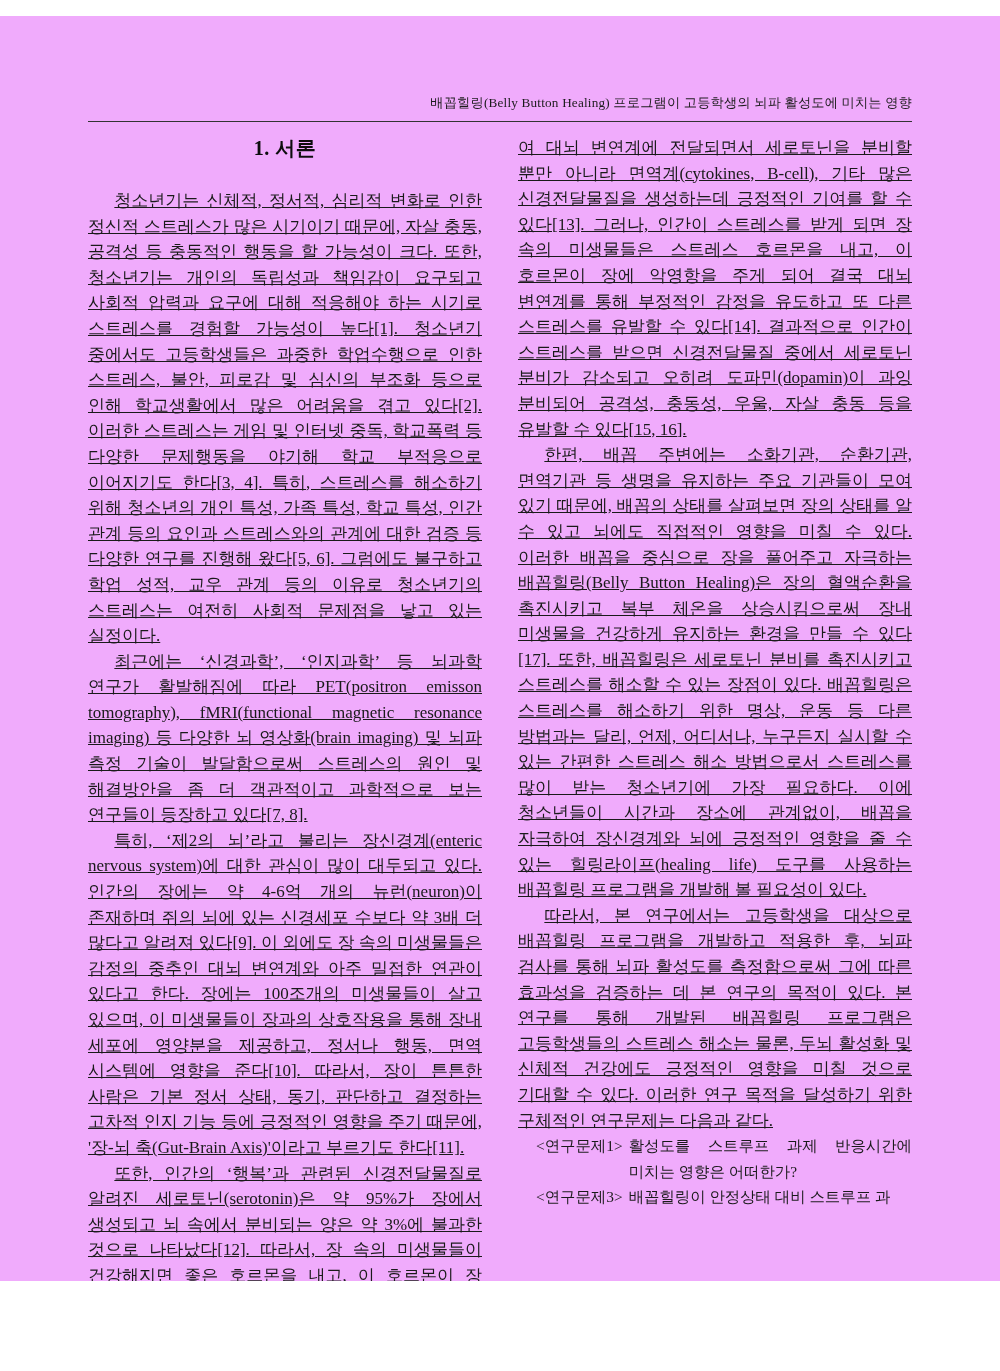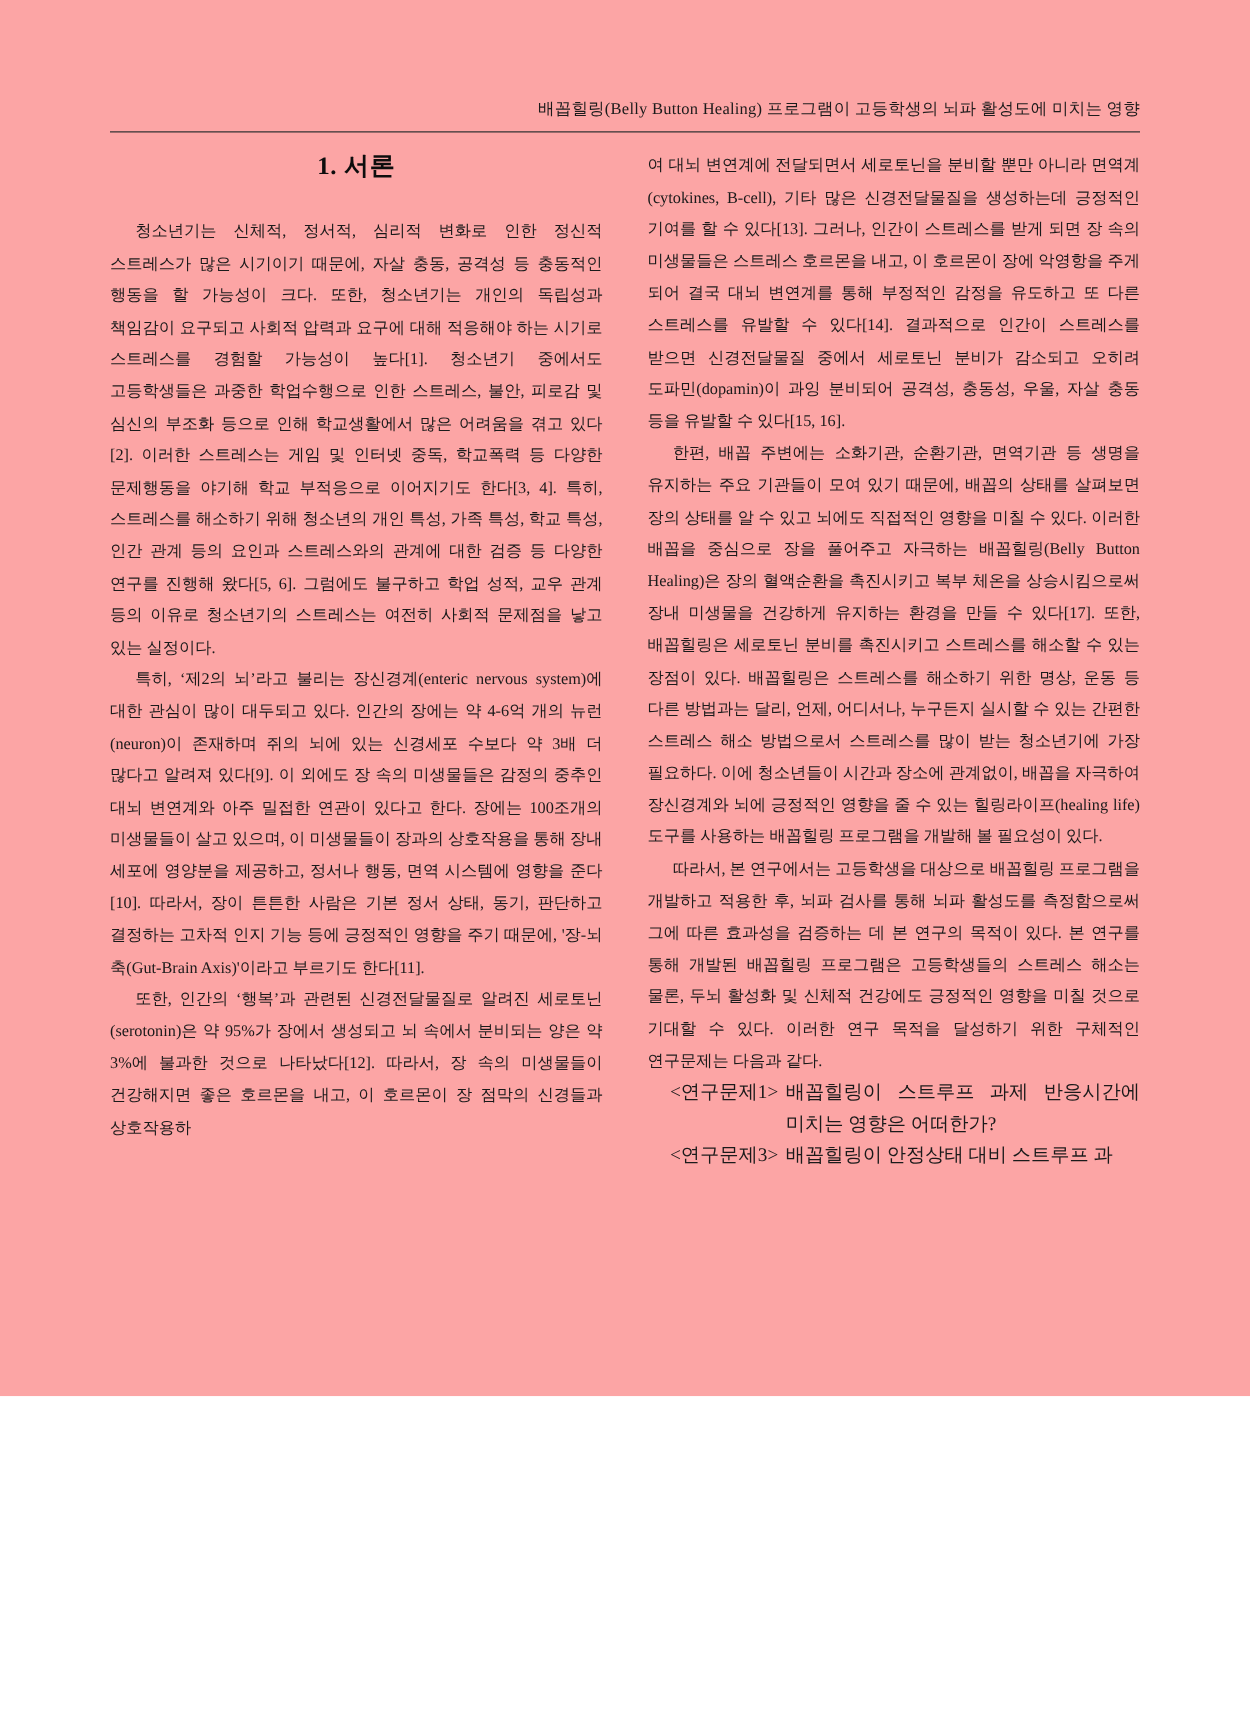--- a/index.html
+++ b/index.html
@@ -5,23 +5,23 @@
 <style>
   html, body {
     margin: 0;
     padding: 0;
     background: #ffffff;
   }
 
   .page {
     position: relative;
     width: 1000px;
-    height: 1117px;
-    background: #fca5a5;
-    margin: 0 auto;
+    height: 1265px;
+    background: #f0abfc;
+    margin: 16px auto;
     overflow: hidden;
     font-family: "Liberation Serif", "DejaVu Serif", serif;
     color: #1a1a1a;
     -webkit-font-smoothing: antialiased;
   }
 
   
   .running-head {
     position: absolute;
     left: 88px;
@@ -65,27 +65,28 @@
     text-align: center;
     font-size: 20px;
     font-weight: bold;
     margin: 0 0 26px 0;
     letter-spacing: 0.5px;
     color: #0d0d0d;
   }
 
   p.body-par {
     margin: 0;
-    font-size: 13px;
+    font-size: 17px;
     line-height: 25.6px;
     text-align: justify;
     text-justify: inter-character;
     text-indent: 1.55em;
     word-break: keep-all;
     color: #1a1a1a;
+    text-decoration: underline;
   }
 
   p.body-par.cont {
     text-indent: 0;
   }
 
   
   .rq-list {
     margin: 0;
     padding: 0;
@@ -135,38 +136,39 @@
   <div class="header-rule"></div>
 
   <div class="columns">
 
     <div class="col col-left">
 
       <h1 class="section-title">1. 서론</h1>
 
       <p class="body-par">청소년기는 신체적, 정서적, 심리적 변화로 인한 정신적 스트레스가 많은 시기이기 때문에, 자살 충동, 공격성 등 충동적인 행동을 할 가능성이 크다. 또한, 청소년기는 개인의 독립성과 책임감이 요구되고 사회적 압력과 요구에 대해 적응해야 하는 시기로 스트레스를 경험할 가능성이 높다[1]. 청소년기 중에서도 고등학생들은 과중한 학업수행으로 인한 스트레스, 불안, 피로감 및 심신의 부조화 등으로 인해 학교생활에서 많은 어려움을 겪고 있다[2]. 이러한 스트레스는 게임 및 인터넷 중독, 학교폭력 등 다양한 문제행동을 야기해 학교 부적응으로 이어지기도 한다[3, 4]. 특히, 스트레스를 해소하기 위해 청소년의 개인 특성, 가족 특성, 학교 특성, 인간 관계 등의 요인과 스트레스와의 관계에 대한 검증 등 다양한 연구를 진행해 왔다[5, 6]. 그럼에도 불구하고 학업 성적, 교우 관계 등의 이유로 청소년기의 스트레스는 여전히 사회적 문제점을 낳고 있는 실정이다.</p>
 
+      <p class="body-par">최근에는 ‘신경과학’, ‘인지과학’ 등 뇌과학 연구가 활발해짐에 따라 PET(positron emisson tomography), fMRI(functional magnetic resonance imaging) 등 다양한 뇌 영상화(brain imaging) 및 뇌파 측정 기술이 발달함으로써 스트레스의 원인 및 해결방안을 좀 더 객관적이고 과학적으로 보는 연구들이 등장하고 있다[7, 8].</p>
 
       <p class="body-par">특히, ‘제2의 뇌’라고 불리는 장신경계(enteric nervous system)에 대한 관심이 많이 대두되고 있다. 인간의 장에는 약 4-6억 개의 뉴런(neuron)이 존재하며 쥐의 뇌에 있는 신경세포 수보다 약 3배 더 많다고 알려져 있다[9]. 이 외에도 장 속의 미생물들은 감정의 중추인 대뇌 변연계와 아주 밀접한 연관이 있다고 한다. 장에는 100조개의 미생물들이 살고 있으며, 이 미생물들이 장과의 상호작용을 통해 장내 세포에 영양분을 제공하고, 정서나 행동, 면역 시스템에 영향을 준다[10]. 따라서, 장이 튼튼한 사람은 기본 정서 상태, 동기, 판단하고 결정하는 고차적 인지 기능 등에 긍정적인 영향을 주기 때문에, '장-뇌 축(Gut-Brain Axis)'이라고 부르기도 한다[11].</p>
 
       <p class="body-par">또한, 인간의 ‘행복’과 관련된 신경전달물질로 알려진 세로토닌(serotonin)은 약 95%가 장에서 생성되고 뇌 속에서 분비되는 양은 약 3%에 불과한 것으로 나타났다[12]. 따라서, 장 속의 미생물들이 건강해지면 좋은 호르몬을 내고, 이 호르몬이 장 점막의 신경들과 상호작용하</p>
     </div>
 
     <div class="col col-right">
 
       <p class="body-par cont">여 대뇌 변연계에 전달되면서 세로토닌을 분비할 뿐만 아니라 면역계(cytokines, B-cell), 기타 많은 신경전달물질을 생성하는데 긍정적인 기여를 할 수 있다[13]. 그러나, 인간이 스트레스를 받게 되면 장 속의 미생물들은 스트레스 호르몬을 내고, 이 호르몬이 장에 악영항을 주게 되어 결국 대뇌 변연계를 통해 부정적인 감정을 유도하고 또 다른 스트레스를 유발할 수 있다[14]. 결과적으로 인간이 스트레스를 받으면 신경전달물질 중에서 세로토닌 분비가 감소되고 오히려 도파민(dopamin)이 과잉 분비되어 공격성, 충동성, 우울, 자살 충동 등을 유발할 수 있다[15, 16].</p>
 
       <p class="body-par">한편, 배꼽 주변에는 소화기관, 순환기관, 면역기관 등 생명을 유지하는 주요 기관들이 모여 있기 때문에, 배꼽의 상태를 살펴보면 장의 상태를 알 수 있고 뇌에도 직접적인 영향을 미칠 수 있다. 이러한 배꼽을 중심으로 장을 풀어주고 자극하는 배꼽힐링(Belly Button Healing)은 장의 혈액순환을 촉진시키고 복부 체온을 상승시킴으로써 장내 미생물을 건강하게 유지하는 환경을 만들 수 있다[17]. 또한, 배꼽힐링은 세로토닌 분비를 촉진시키고 스트레스를 해소할 수 있는 장점이 있다. 배꼽힐링은 스트레스를 해소하기 위한 명상, 운동 등 다른 방법과는 달리, 언제, 어디서나, 누구든지 실시할 수 있는 간편한 스트레스 해소 방법으로서 스트레스를 많이 받는 청소년기에 가장 필요하다. 이에 청소년들이 시간과 장소에 관계없이, 배꼽을 자극하여 장신경계와 뇌에 긍정적인 영향을 줄 수 있는 힐링라이프(healing life) 도구를 사용하는 배꼽힐링 프로그램을 개발해 볼 필요성이 있다.</p>
 
       <p class="body-par">따라서, 본 연구에서는 고등학생을 대상으로 배꼽힐링 프로그램을 개발하고 적용한 후, 뇌파 검사를 통해 뇌파 활성도를 측정함으로써 그에 따른 효과성을 검증하는 데 본 연구의 목적이 있다. 본 연구를 통해 개발된 배꼽힐링 프로그램은 고등학생들의 스트레스 해소는 물론, 두뇌 활성화 및 신체적 건강에도 긍정적인 영향을 미칠 것으로 기대할 수 있다. 이러한 연구 목적을 달성하기 위한 구체적인 연구문제는 다음과 같다.</p>
 
       <ul class="rq-list">
         <li class="rq-item">
           <span class="rq-label">&lt;연구문제1&gt;</span>
-          <span class="rq-text">배꼽힐링이 스트루프 과제 반응시간에 미치는 영향은 어떠한가?</span>
+          <span class="rq-text">활성도를 스트루프 과제 반응시간에 미치는 영향은 어떠한가?</span>
         </li>
         <li class="rq-item">
           <span class="rq-label">&lt;연구문제3&gt;</span>
           <span class="rq-text">배꼽힐링이 안정상태 대비 스트루프 과</span>
         </li>
       </ul>
 
     </div>
   </div>
 

